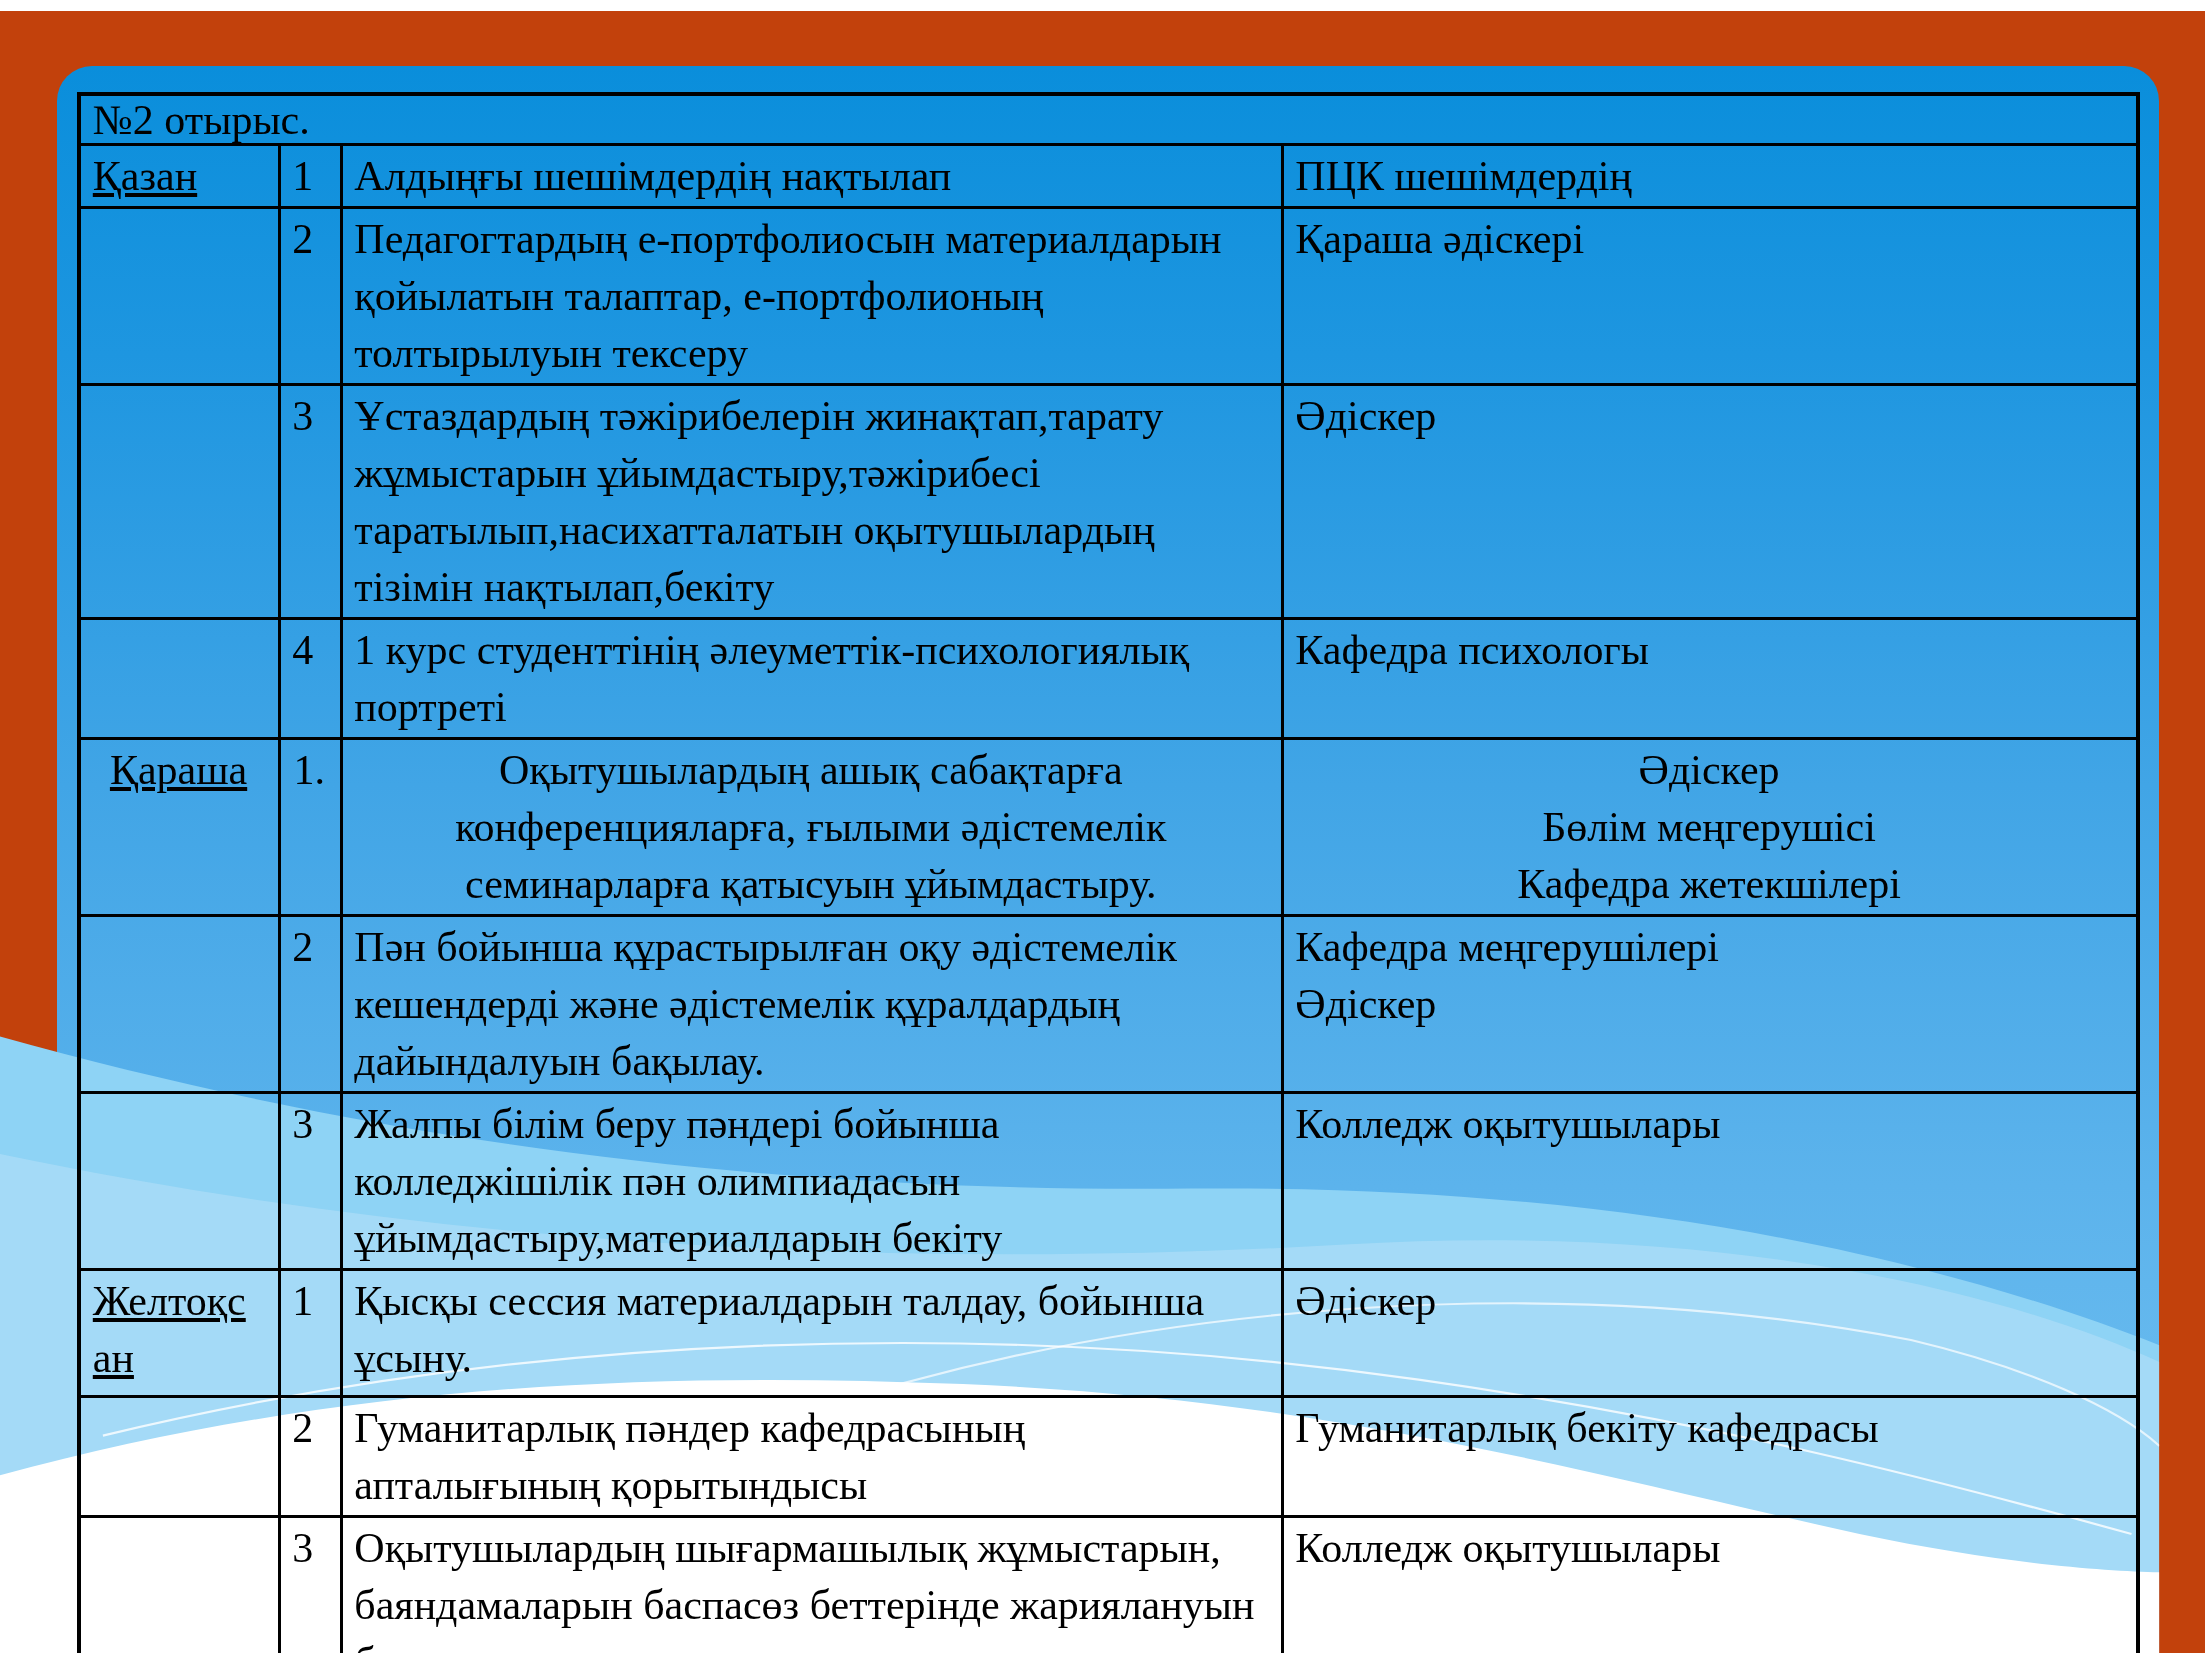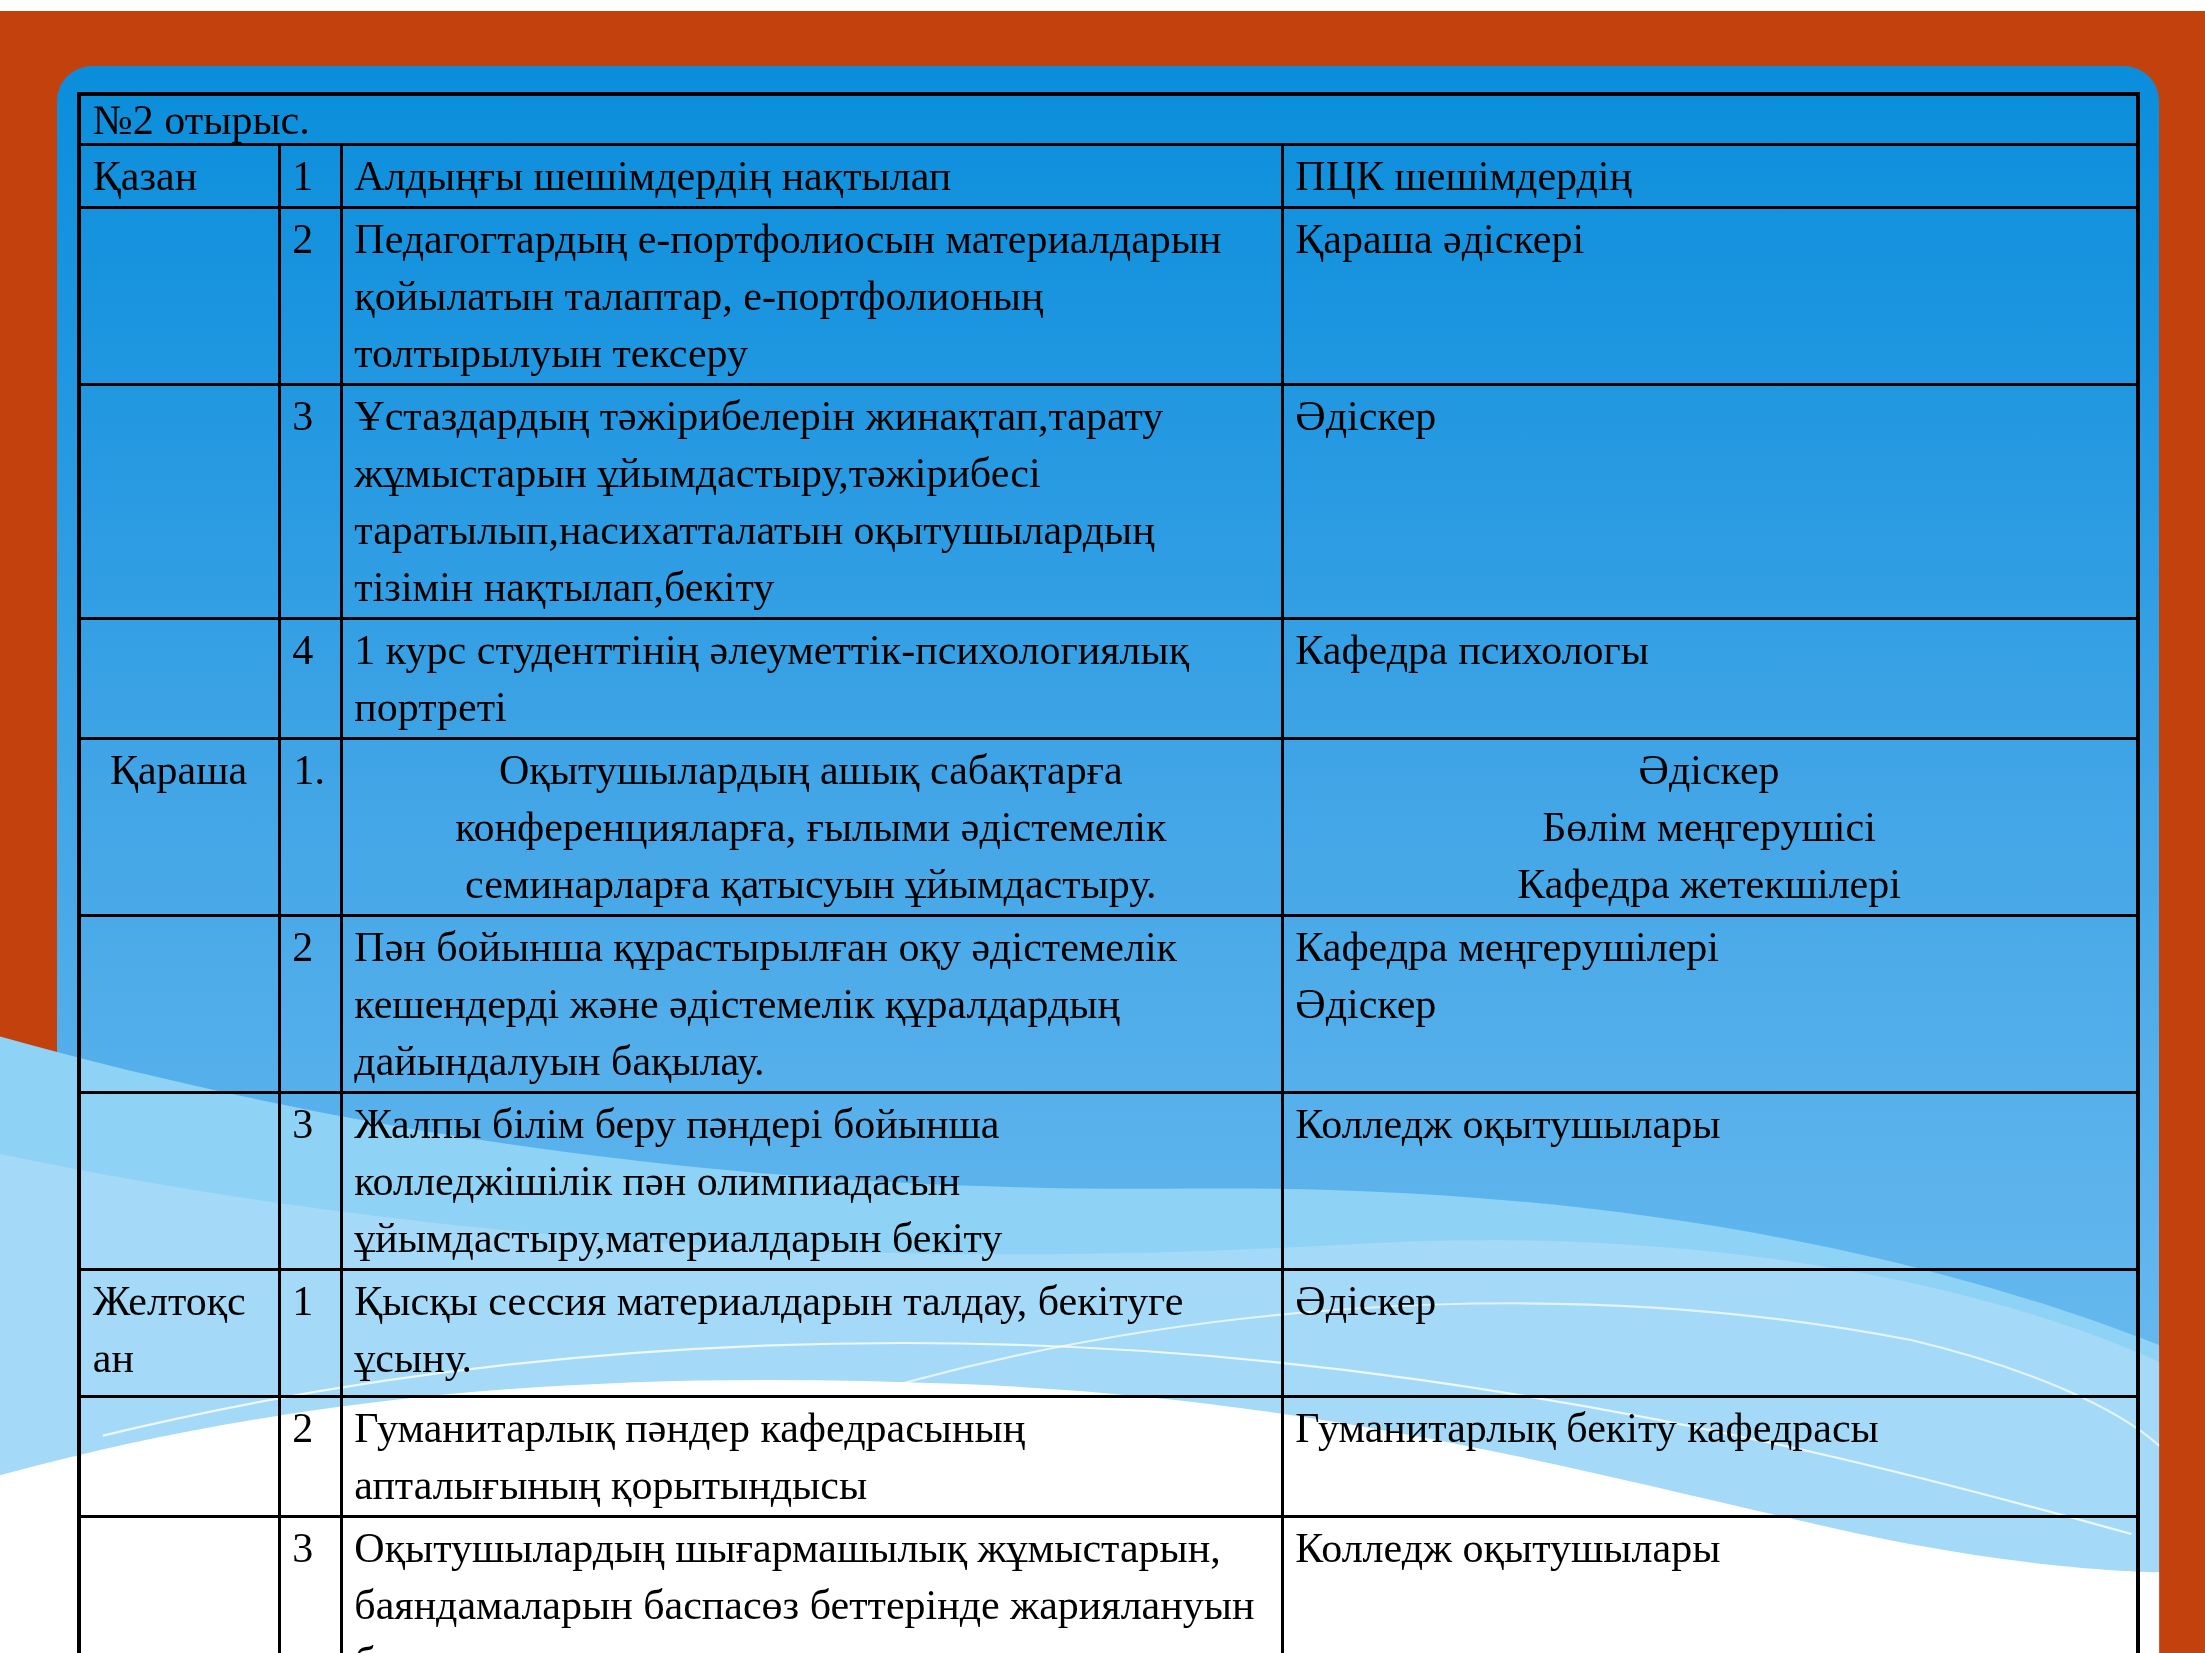--- a/index.html
+++ b/index.html
@@ -32,21 +32,21 @@
   table.schedule th,
   table.schedule td{
     border:3.7px solid #000;
     vertical-align:top;text-align:left;
     padding:1.5px 13.2px 1.5px 11.8px;
   }
   th.title-cell{
     text-align:center;font-weight:normal;
     height:41px;line-height:44px;padding:0 7.4px;
   }
-  td.month-cell{word-break:break-all;padding-left:10.3px;padding-right:5.9px;}
+  td.month-cell{word-break:break-all;padding-left:10.3px;padding-right:5.9px;text-decoration:underline;}
   td.item-number-cell{padding-left:11.8px;padding-right:2.9px;}
   td.topic-cell{padding-left:14.7px;}
   td.responsible-cell{padding-left:14.7px;}
 
   
   tbody tr:nth-child(1) td{height:47px;}
   tbody tr:nth-child(2) td{height:168px;}
   tbody tr:nth-child(3) td{height:221px;}
   tbody tr:nth-child(4) td{height:112px;}
   tbody tr:nth-child(5) td{height:166px;text-align:center;}
@@ -146,21 +146,21 @@
           <td class="month-cell"></td>
           <td class="item-number-cell">3</td>
           <td class="topic-cell">Жалпы білім беру пәндері бойынша колледжішілік пән олимпиадасын ұйымдастыру,материалдарын бекіту</td>
           <td class="responsible-cell">
             <div>Колледж оқытушылары</div>
           </td>
         </tr>
         <tr>
           <td class="month-cell">Желтоқсан</td>
           <td class="item-number-cell">1</td>
-          <td class="topic-cell">Қысқы сессия материалдарын талдау, бекітуге ұсыну.</td>
+          <td class="topic-cell">Қысқы сессия материалдарын талдау, бойынша ұсыну.</td>
           <td class="responsible-cell">
             <div>Әдіскер</div>
           </td>
         </tr>
         <tr>
           <td class="month-cell"></td>
           <td class="item-number-cell">2</td>
           <td class="topic-cell">Гуманитарлық пәндер кафедрасының апталығының қорытындысы</td>
           <td class="responsible-cell">
             <div>Гуманитарлық бекіту кафедрасы</div>

